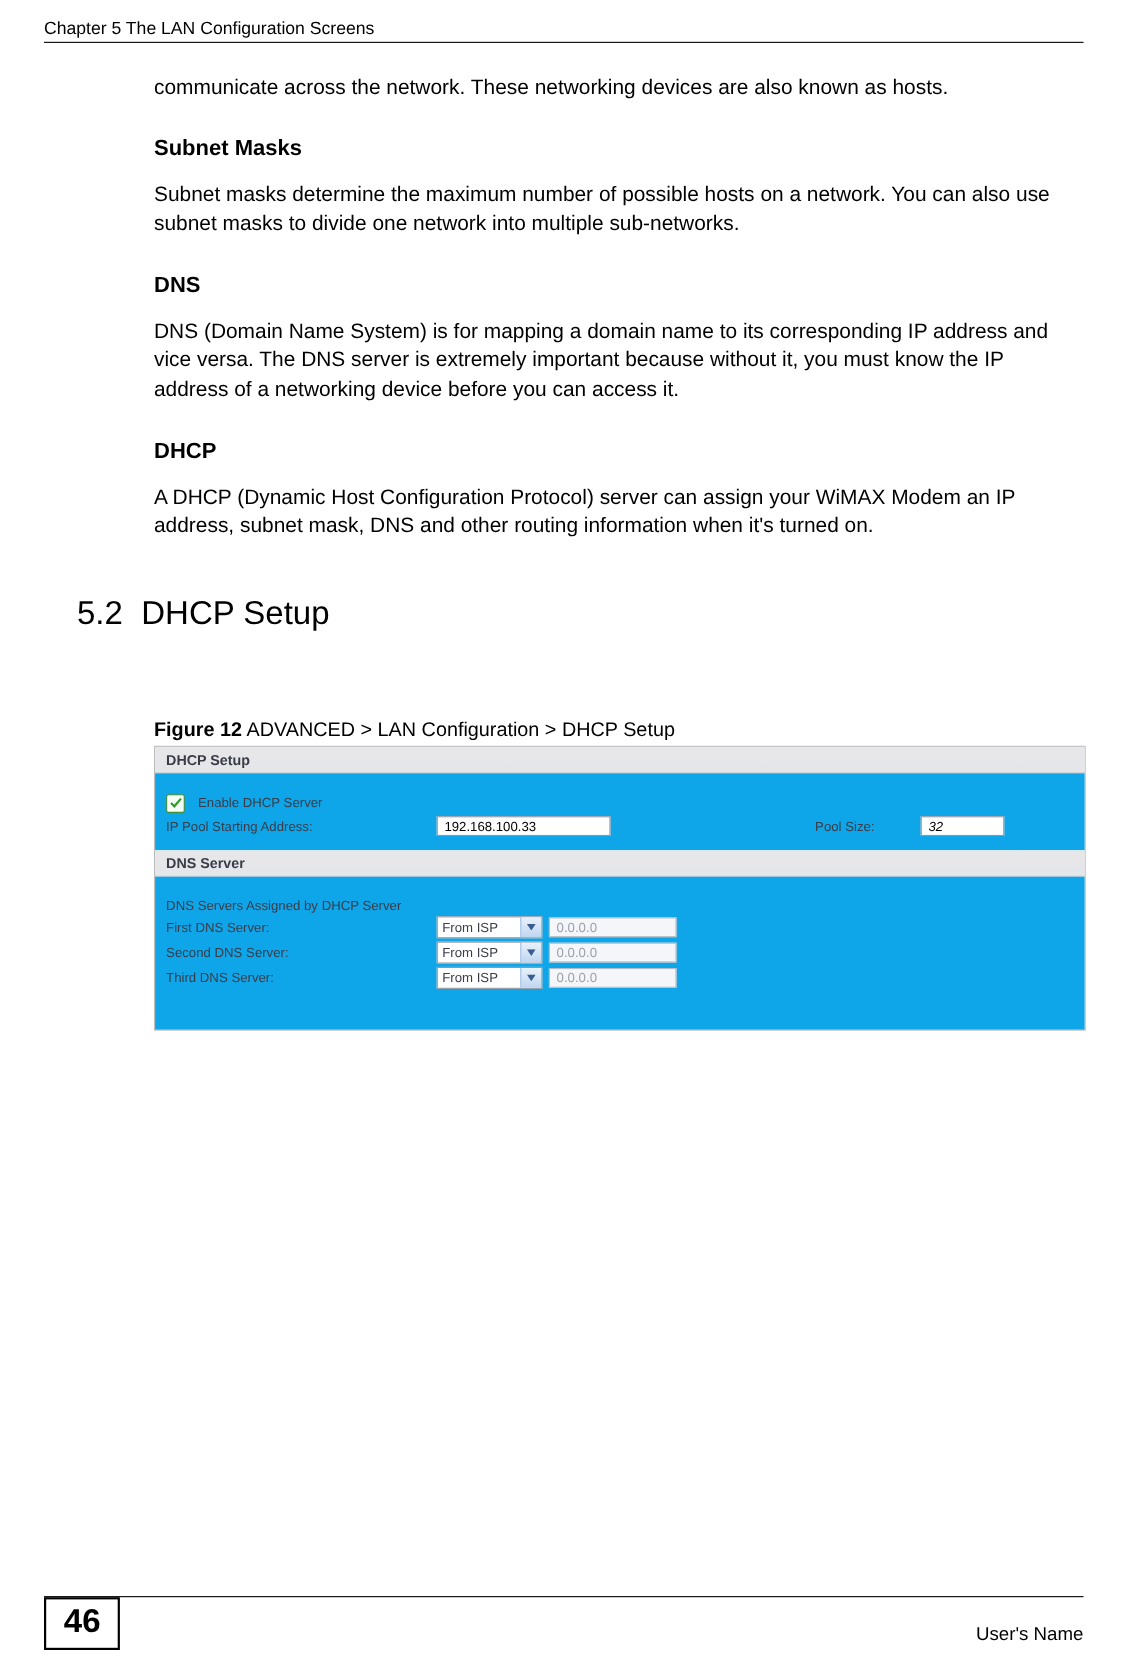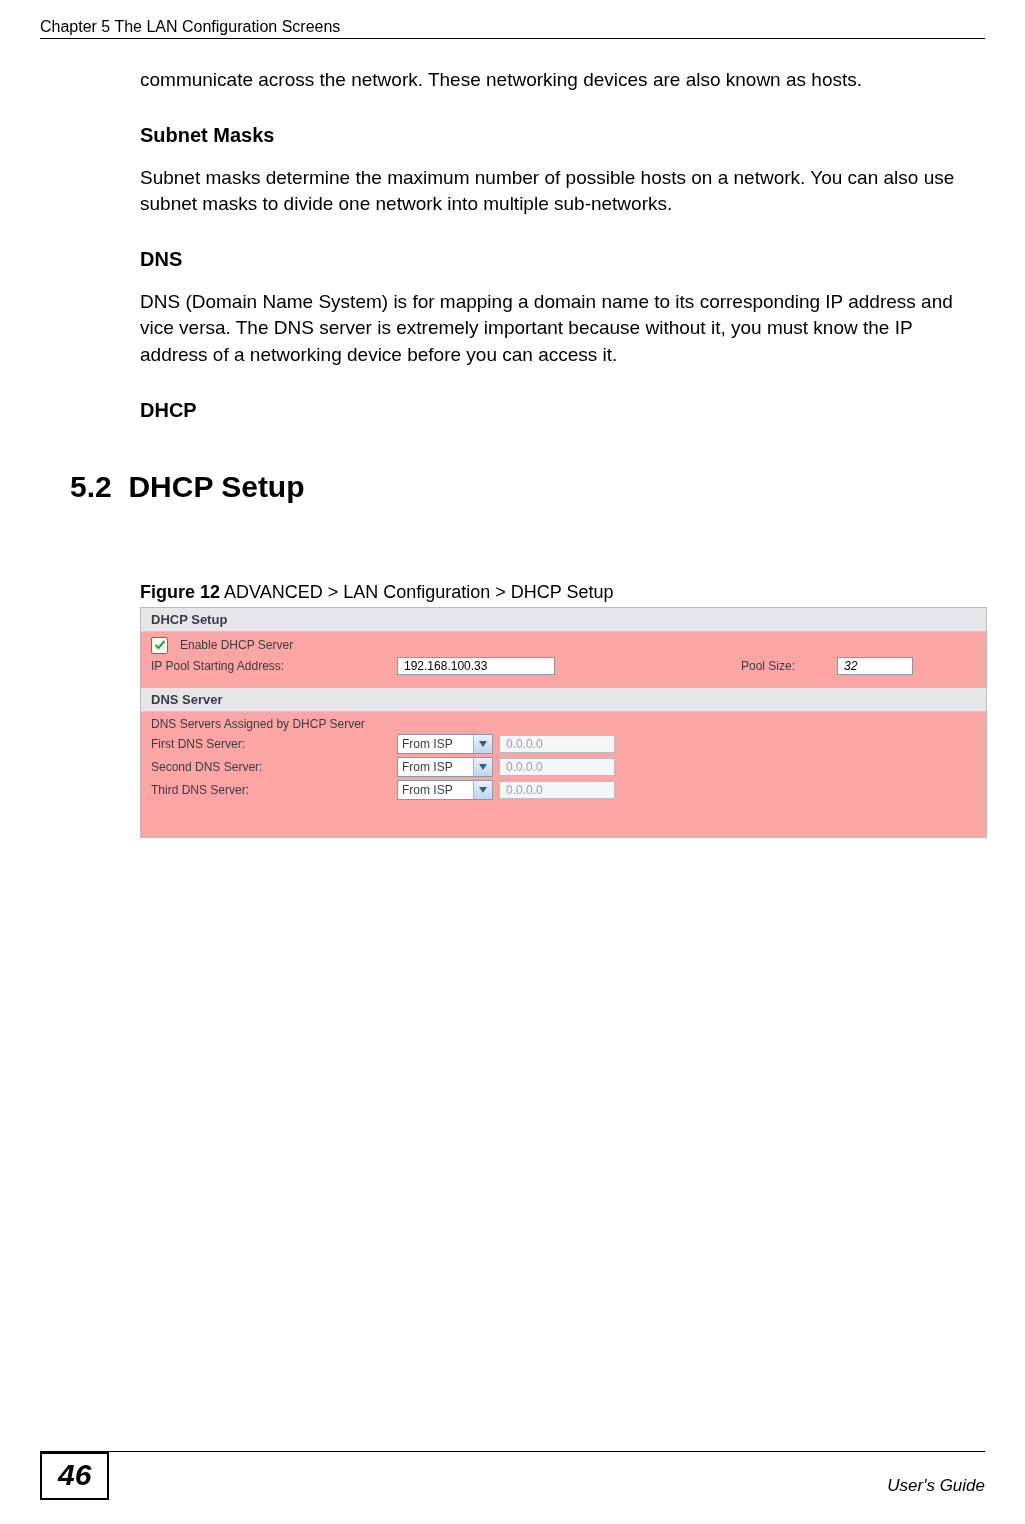--- a/index.html
+++ b/index.html
@@ -36,21 +36,21 @@
     line-height: 1.4;
     margin: 0 0 30px 0;
   }
   .sub-heading {
     font-size: 20px;
     font-weight: bold;
     margin: 0 0 18px 0;
   }
   .section-heading {
     font-size: 30px;
-    font-weight: bold;
+    font-weight: normal;
     margin: 48px 0 30px 0;
   }
   .figure-caption {
     font-size: 18px;
     margin: 20px 0 4px 0;
   }
   .figure-caption b { font-weight: bold; }
   .nav-path-bold { font-weight: bold; }
   
   .figure-box {
@@ -61,22 +61,22 @@
     color: #393c47;
   }
   .panel-hdr {
     background: linear-gradient(#e7e7e9,#e5e6ea);
     border-bottom: 1px solid #c8c9cd;
     padding: 4px 10px;
     font-weight: bold;
     font-size: 13px;
   }
   .panel-body {
-    padding: 2px 10px 10px 10px;
-    background: #fca5a5;
+    padding: 16px 10px 10px 10px;
+    background: #0ea5e9;
   }
   .row {
     display: flex;
     align-items: center;
     margin: 3px 0;
     gap: 6px;
   }
   .row label.lbl { width: 240px; }
   .row .w-label { white-space: nowrap; }
   .chk {
@@ -139,21 +139,21 @@
     margin: 0 10px;
     font-size: 12px;
     color:#2a2d36;
     cursor: pointer;
   }
   .pool-lbl { margin-left: 180px; margin-right: 36px; }
   
   .footer {
     position: absolute;
     bottom: 24px;
-    left: 40px; right: 40px; font-style: italic;
+    left: 40px; right: 40px;
   }
   .footer-rule {
     border-top: 1.5px solid #000;
     margin-bottom: 2px;
   }
   .footer-inner {
     display: flex;
     align-items: flex-end;
   }
   .page-num-box {
@@ -179,20 +179,21 @@
   <div class="content">
     <p class="body-text">communicate across the network. These networking devices are also known as hosts.</p>
 
     <p class="sub-heading">Subnet Masks</p>
     <p class="body-text">Subnet masks determine the maximum number of possible hosts on a network. You can also use subnet masks to divide one network into multiple sub-networks.</p>
 
     <p class="sub-heading">DNS</p>
     <p class="body-text">DNS (Domain Name System) is for mapping a domain name to its corresponding IP address and vice versa. The DNS server is extremely important because without it, you must know the IP address of a networking device before you can access it.</p>
 
     <p class="sub-heading">DHCP</p>
+    <p class="body-text">A DHCP (Dynamic Host Configuration Protocol) server can assign your WiMAX Modem an IP address, subnet mask, DNS and other routing information when it's turned on.</p>
   </div>
 
   <div class="content-no-indent">
     <p class="section-heading">
       <span>5.2</span>&nbsp;&nbsp;<span>DHCP Setup</span>
     </p>
   </div>
 
   <div class="content">
 
@@ -266,15 +267,15 @@
 
     </div>
 
   </div>
 </div>
 
 <div class="footer">
   <div class="footer-rule"></div>
   <div class="footer-inner">
     <div class="page-num-box">46</div>
-    <div class="footer-right">User's Guide</div>
+    <div class="footer-right">User's Name</div>
   </div>
 </div>
 
 </body></html>

